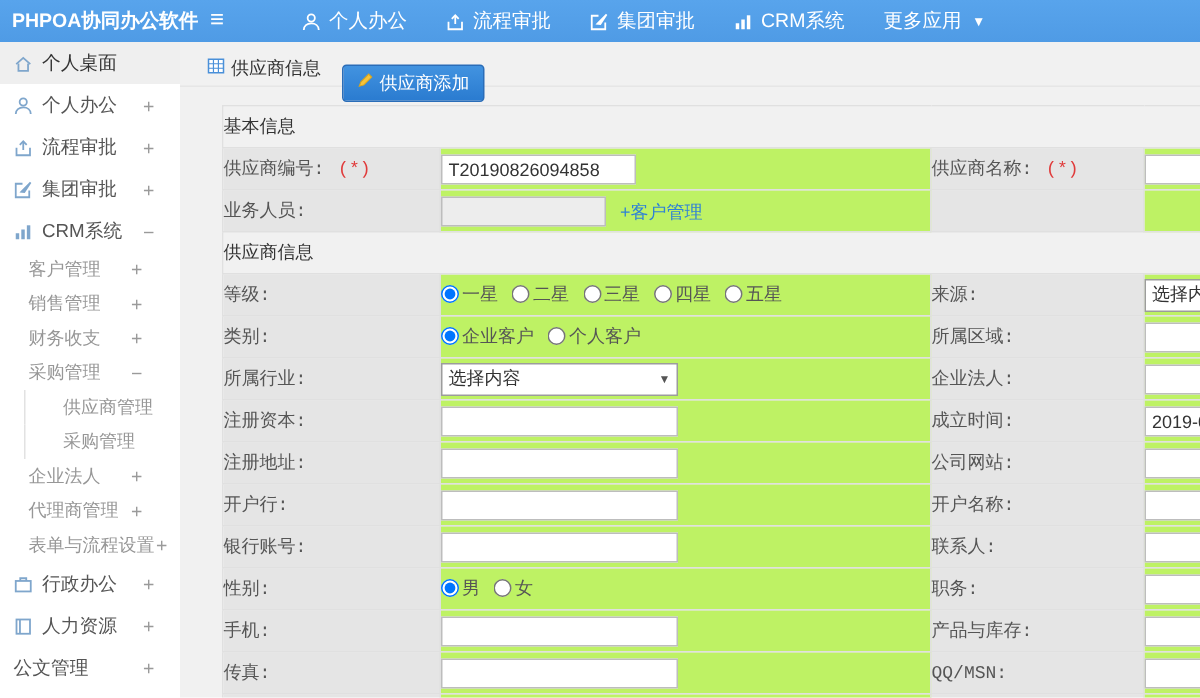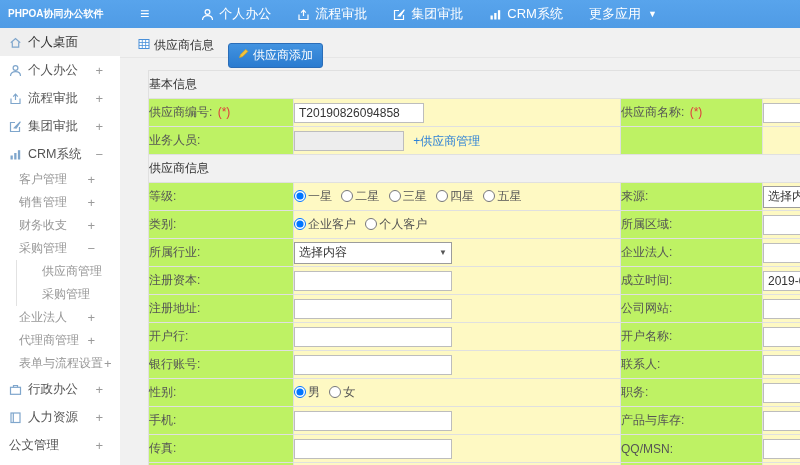--- a/index.html
+++ b/index.html
@@ -2,21 +2,21 @@
 <html><head>
 <meta charset="utf-8">
 <style>
   * { box-sizing: border-box; }
   html,body { margin:0; padding:0; width:800px; height:465px; overflow:hidden;
     font-family:"Liberation Sans","DejaVu Sans",sans-serif; background:#fff; }
 
   
   .topbar { position:absolute; top:0; left:0; width:800px; height:28px;
     background:linear-gradient(#58a4ec,#4f9be5); color:#fff; display:flex; align-items:center; z-index:5; }
-  .logo { padding-left:8px; width:130px; font-size:10px; font-weight:bold; white-space:nowrap; }
+  .logo { padding-left:8px; width:130px; font-size:13px; font-weight:bold; white-space:nowrap; }
   .burger { margin-left:10px; font-size:16px; line-height:1; cursor:pointer; }
   .topnav { display:flex; margin-left:52px; }
   .topnav .titem { display:flex; align-items:center; gap:5px; font-size:13px;
     margin-right:26px; cursor:pointer; white-space:nowrap; }
   .topnav svg { display:block; }
   .caret-down { font-size:9px; margin-left:2px; }
 
   
   .sidebar { position:absolute; top:24px; left:0; width:134px; height:437px;
     background:#fff; border-right:1px solid #e3e3e3; overflow:hidden; }
@@ -38,22 +38,22 @@
     border-bottom:1px solid #e6e6e6; }
   .tab { display:flex; align-items:center; gap:4px; font-size:12px; color:#333; cursor:pointer; padding:3px 6px; }
   .tab.active { background:linear-gradient(#4293e0,#2a7bd0); border:1px solid #2a6db8;
     border-radius:3px; color:#fff; padding:3px 9px;margin-top:19px; }
 
   
   .panel { margin:12px 0 0 28px; width:930px; background:#fff; }
   table.frm { border-collapse:collapse; width:930px; table-layout:fixed; font-size:12px; }
   table.frm td { border:1px solid #e0e0e0; height:28px; padding:0; vertical-align:middle; }
   td.sec { background:#f1f1f1; height:24px; color:#333; padding-left:9px; font-size:12px; }
-  td.lbl { background:#bef264; color:#555; padding-left:8px; }
-  td.val { background:#fef9c3; padding-left:4px; }
+  td.lbl { background:#e5e5e5; color:#555; padding-left:8px;font-family:Liberation Mono, monospace; }
+  td.val { background:#bef264; padding-left:4px; }
   .req { color:#e03b3b; margin-left:2px; }
   .txt { width:158px; height:20px; border:1px solid #bdbdbd; font-size:12px; padding:0 4px;
     color:#333; background:#fff; font-family:inherit; }
   .txt.short { width:130px; }
   .txt.grey { width:110px; background:#ededed; }
   .lnk { color:#2f82d6; font-size:12px; margin-left:6px; text-decoration:none; cursor:pointer; }
   .selbox { display:inline-flex; justify-content:space-between; align-items:center; width:158px;
     height:22px; border:1px solid #9c9c9c; background:#fff; color:#333; padding:0 4px; cursor:pointer; }
   .selbox .sv { font-size:12px; }
   .selbox .ca { font-size:8px; color:#555; }
@@ -275,21 +275,21 @@
           <span class="req">(*)</span>
         </td>
         <td class="val">
           <input class="txt" type="text" value="" style="">
         </td>
       </tr>
       <tr>
         <td class="lbl">业务人员:</td>
         <td class="val">
           <input class="txt grey" type="text" value="" style="">
-          <a class="lnk">+供应商管理</a>
+          <a class="lnk">+客户管理</a>
         </td>
         <td class="lbl"></td>
         <td class="val"></td>
       </tr>
 
       <tr>
             <td class="sec" colspan="4">供应商信息</td>
           </tr>
       <tr>
         <td class="lbl">等级:</td>

